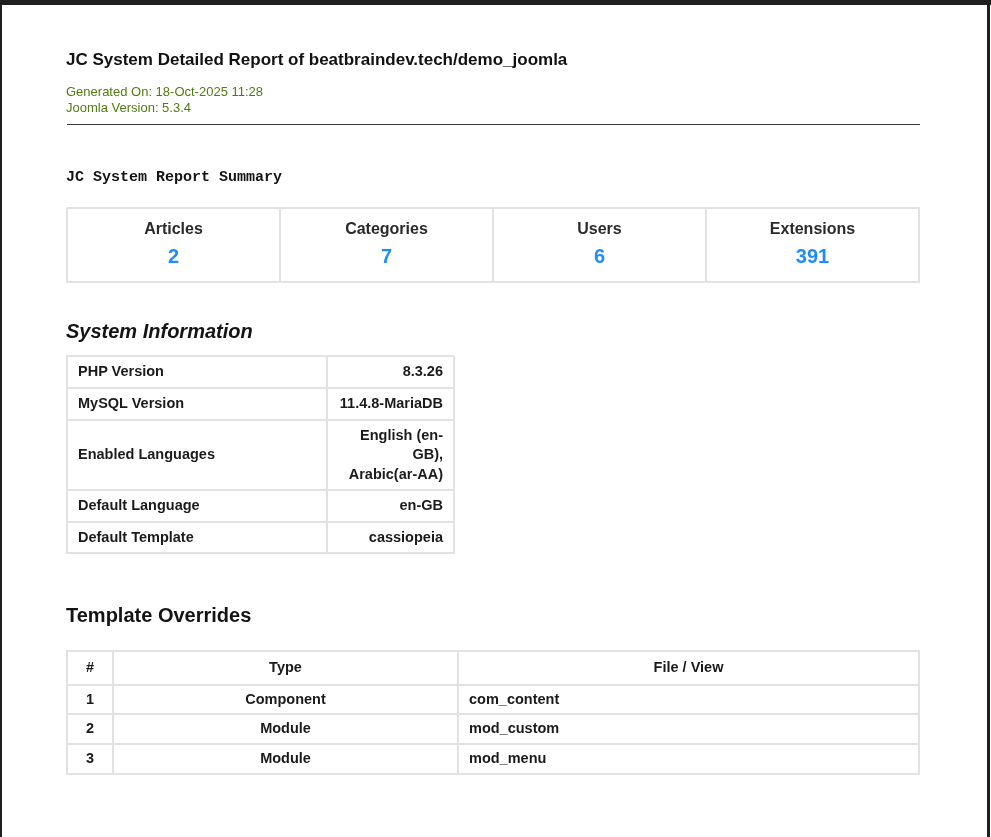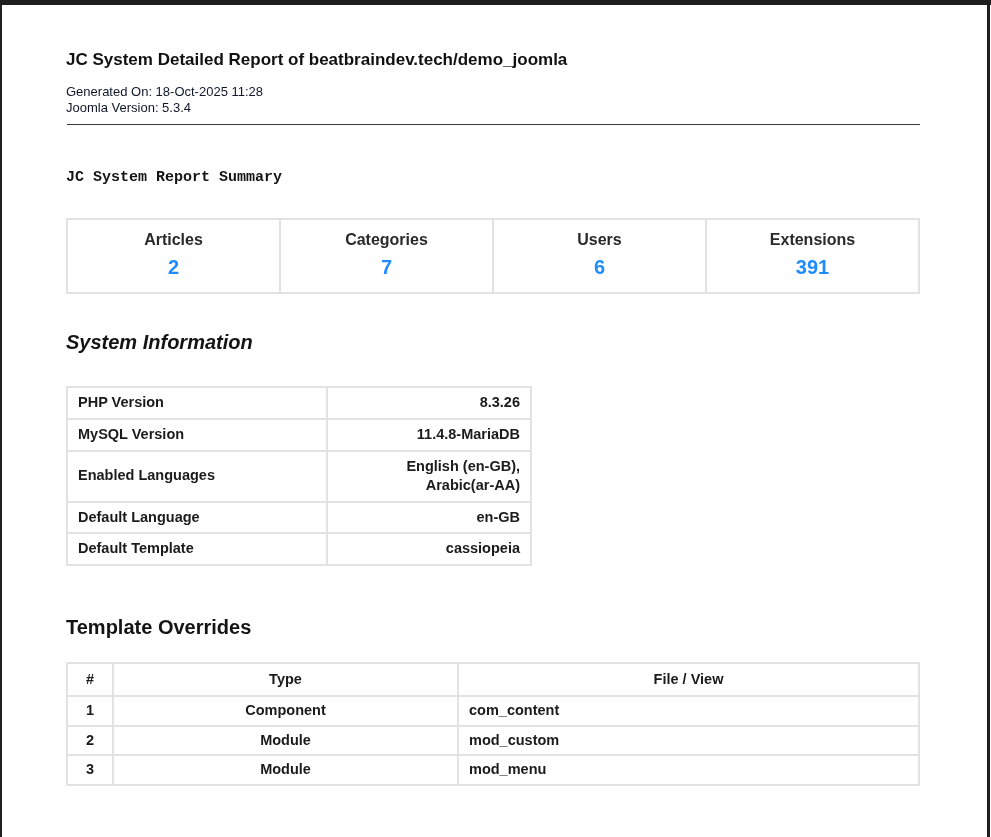--- a/index.html
+++ b/index.html
@@ -30,21 +30,21 @@
 
   .report-title {
     margin: 50px 0 0 0;
     font-size: 17px;
     line-height: 1.15;
     font-weight: 700;
     color: #111111;
   }
   .meta-line {
     font-size: 13px;
-    color: #0f172a;
+    color: #4d7c0f;
     line-height: 1.15;
   }
   .meta-1 { margin-top: 15px; }
   .meta-2 { margin-top: 2px; }
   .header-rule {
     margin-top: 8px;
     border: none;
     border-top: 1.5px solid #3a3a3a;
     width: 853px;
   }
@@ -61,21 +61,21 @@
   table {
     border-collapse: collapse;
     table-layout: fixed;
   }
   td, th {
     border: 2px solid #e2e2e2;
     box-sizing: border-box;
   }
 
   .summary-table {
-    margin-top: 31px;
+    margin-top: 20px;
     width: 854px;
   }
   .summary-table td {
     text-align: center;
     vertical-align: top;
     padding: 10px 0 12px 0;
   }
   .summary-label {
     font-size: 16px;
     font-weight: 700;
@@ -92,22 +92,22 @@
 
   .section-heading {
     font-size: 20px;
     font-weight: 700;
     color: #141414;
     line-height: 1.1;
   }
   .sysinfo-heading { margin-top: 37px; font-style: italic; }
 
   .sysinfo-table {
-    margin-top: 33px;
-    width: 466px;
+    margin-top: 13px;
+    width: 389px;
   }
   .sysinfo-table td {
     font-size: 14.5px;
     font-weight: 700;
     color: #1b1b1b;
     line-height: 1.35;
     padding: 5px 10px;
   }
   .sysinfo-table td.k { width: 260px; text-align: left; }
   .sysinfo-table td.v { text-align: right; white-space: pre-line; }

